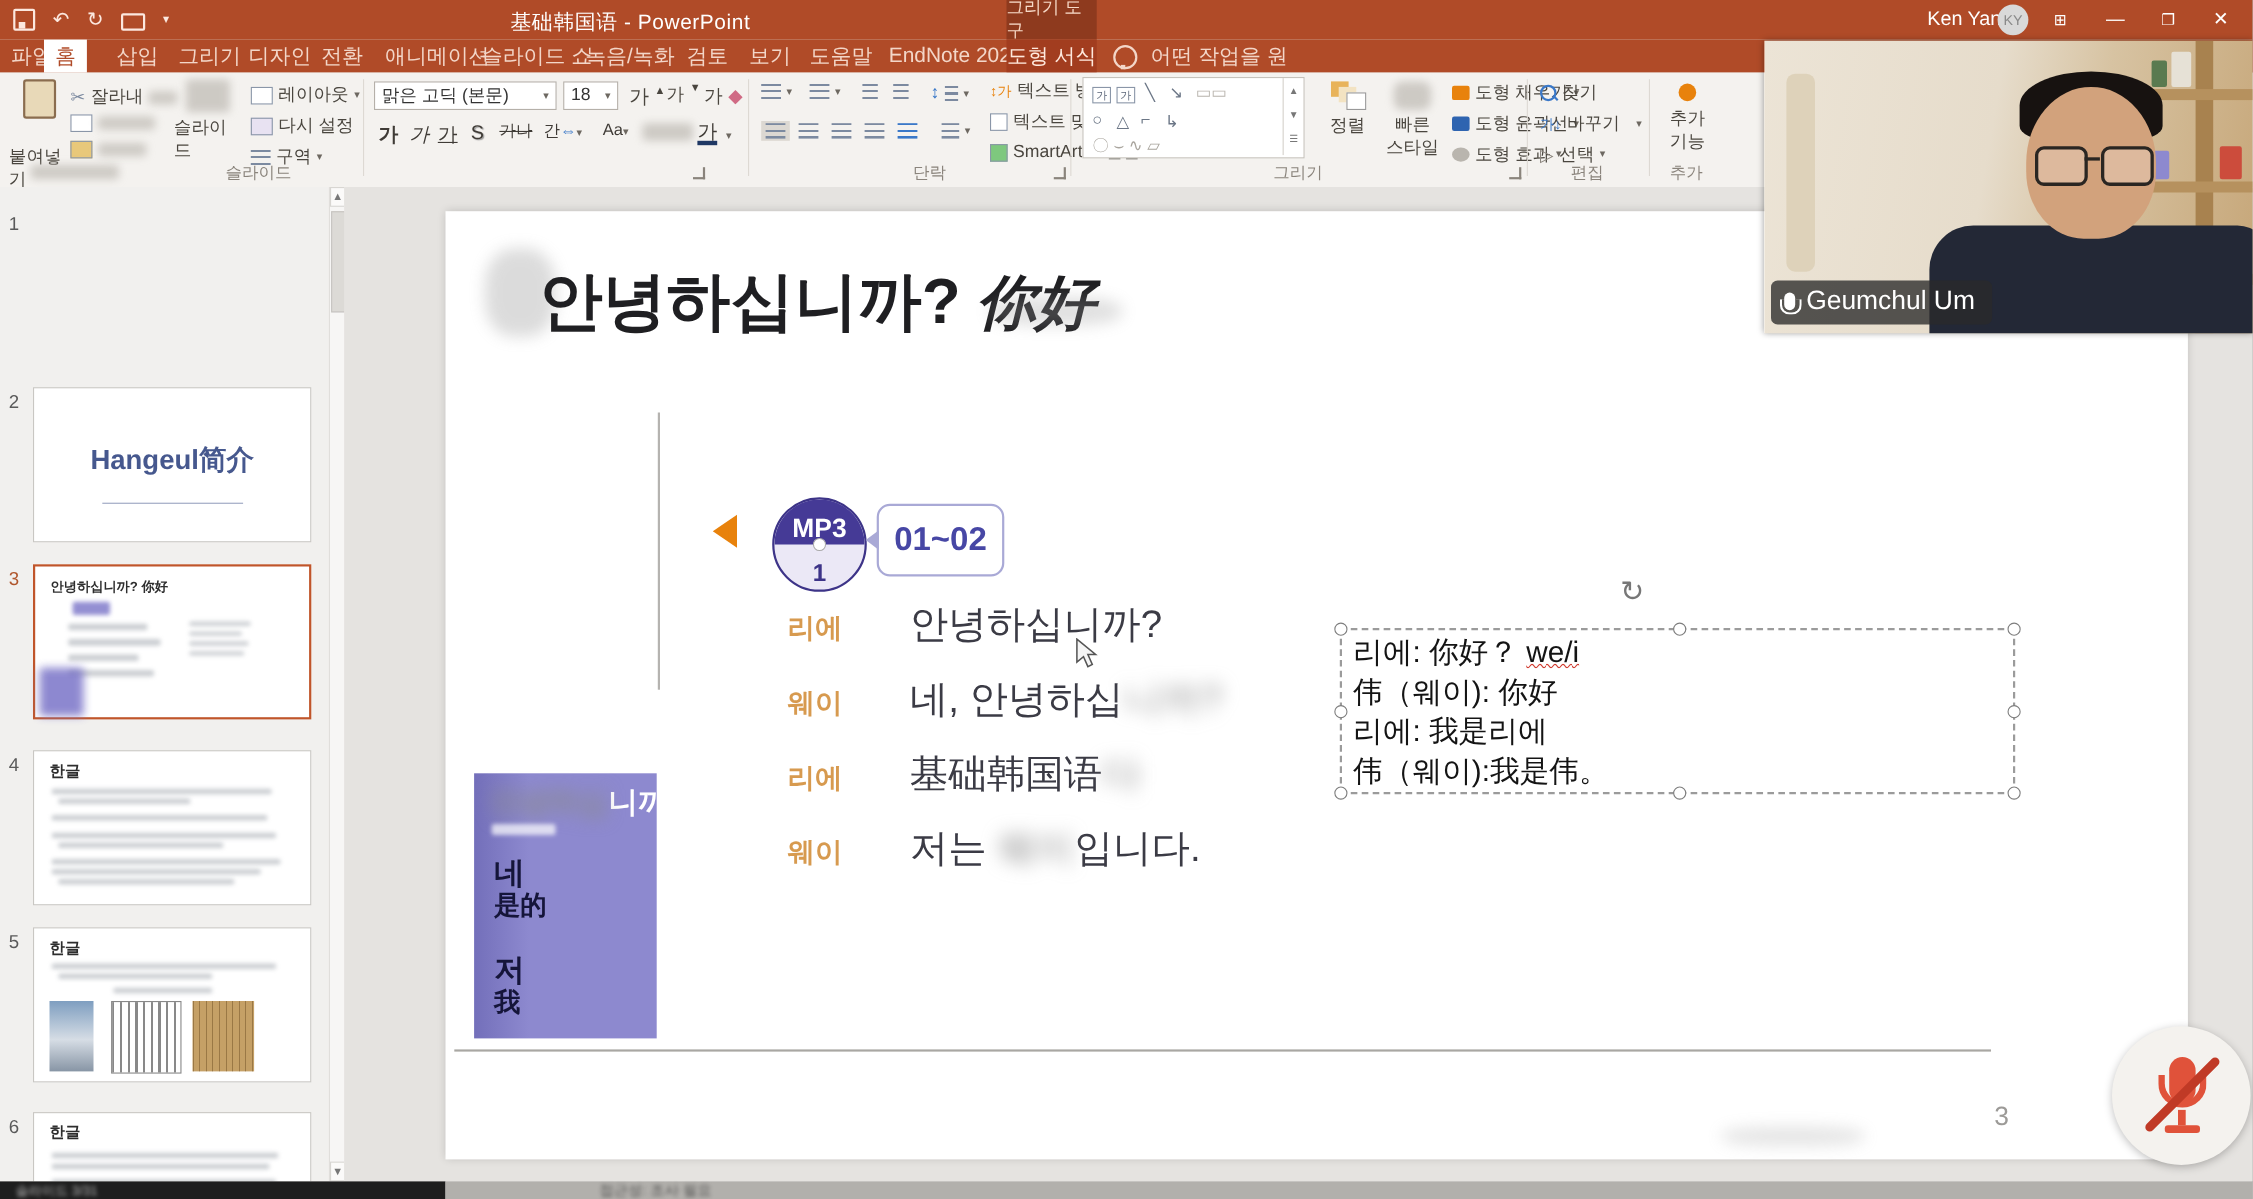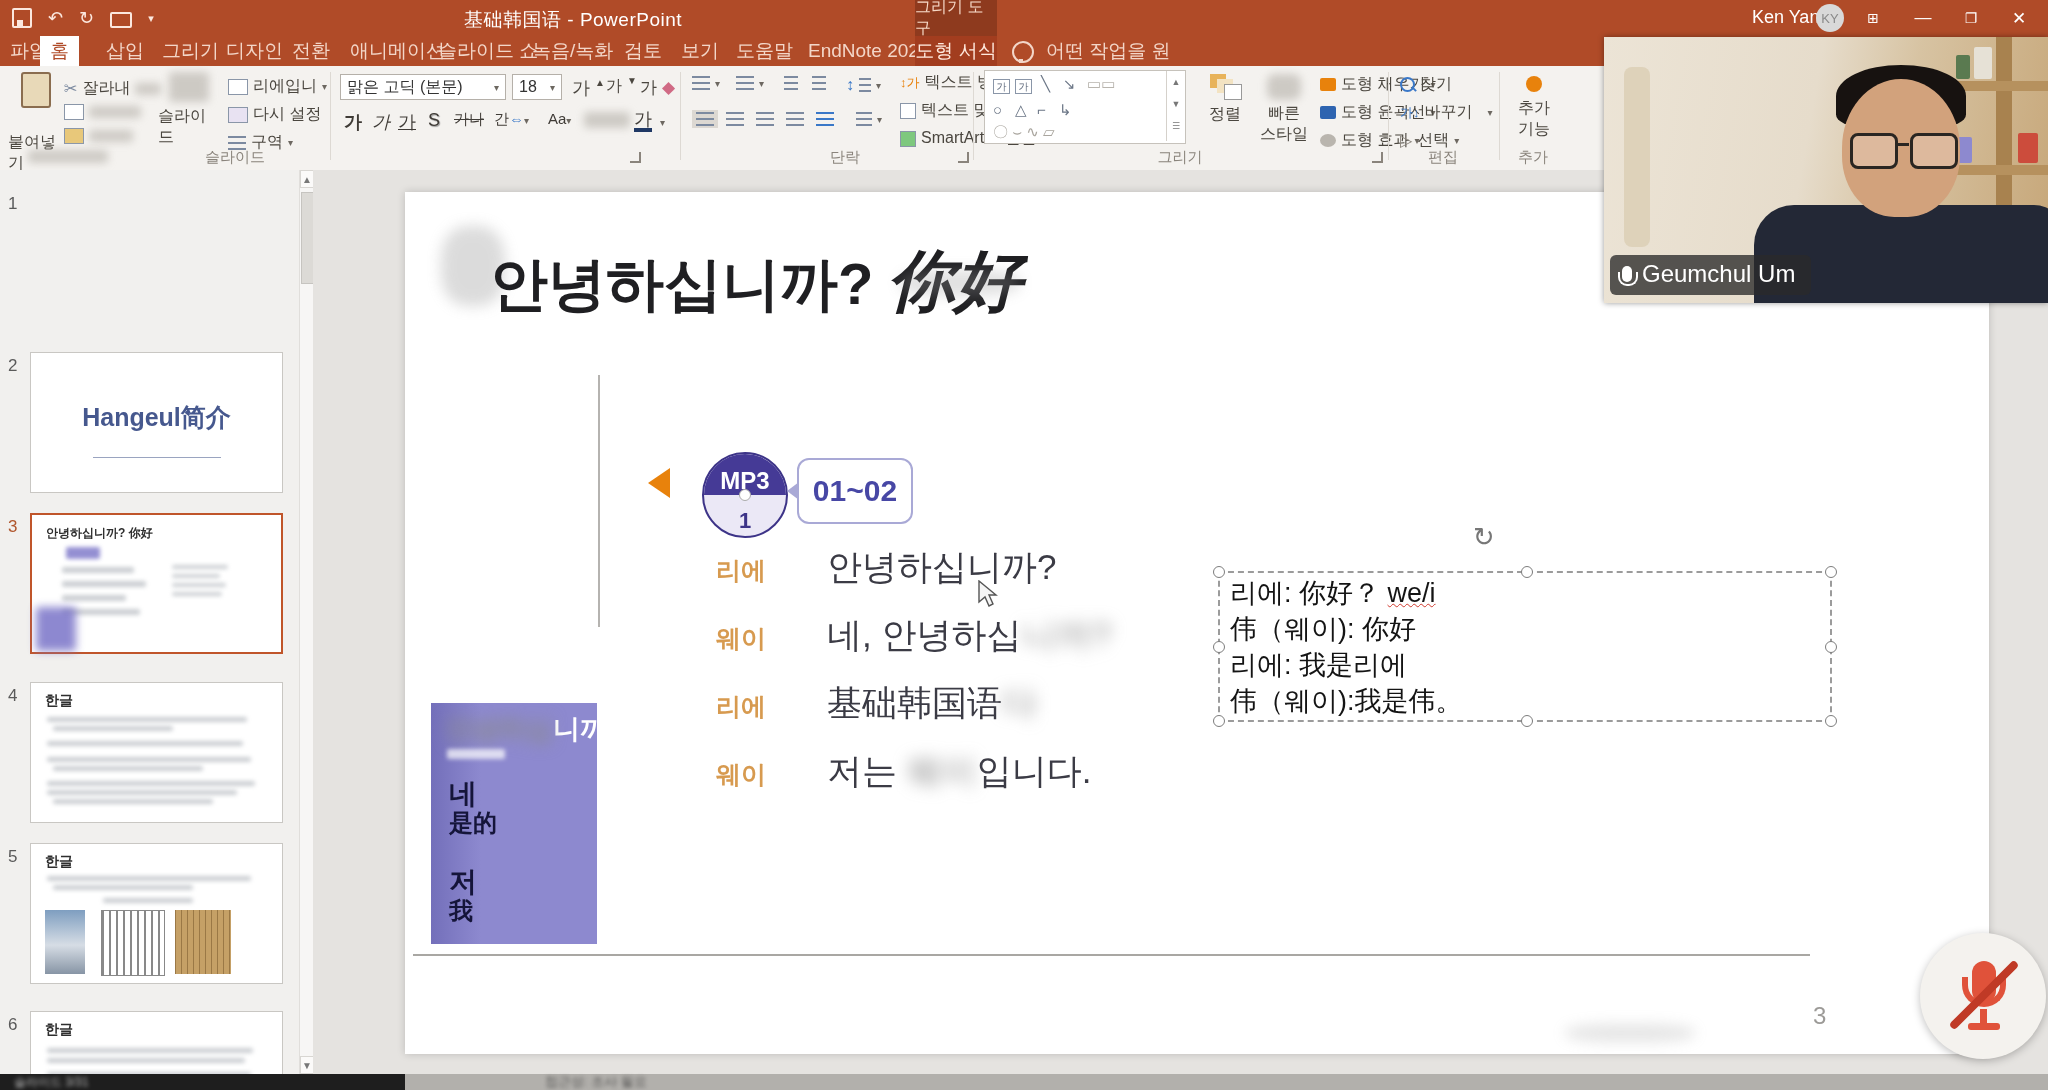--- a/index.html
+++ b/index.html
@@ -63,21 +63,21 @@
   .sarrow{position:absolute;left:0;width:14px;height:18px;font-size:10px;color:#777;background:#fbfaf9;
           border:1px solid #d8d6d2;box-sizing:border-box;display:flex;align-items:center;justify-content:center;}
   .sthumb{position:absolute;left:1px;width:11px;background:#dcdad6;border:1px solid #c6c4c0;}
 
   
   .mainarea{position:absolute;left:313px;top:170px;width:1735px;height:904px;background:#e5e3e0;}
   .slide{position:absolute;left:92px;top:22px;width:1584px;height:862px;background:#fff;
          box-shadow:0 0 8px rgba(0,0,0,.18);}
   .smudge{position:absolute;background:#9a9a9a;opacity:.35;filter:blur(7px);border-radius:40%;}
   .sl-title{position:absolute;left:85px;top:44px;font-size:58px;font-weight:bold;color:#1f1f22;white-space:nowrap;}
-  .sl-title .zh{font-family:"Liberation Serif","DejaVu Serif",serif;font-style:italic;margin-left:14px;font-size:67px;margin-top:32px;}
+  .sl-title .zh{font-family:"Liberation Serif","DejaVu Serif",serif;font-style:italic;margin-left:14px;font-size:54px;margin-top:32px;}
   .vline{position:absolute;left:193px;top:183px;width:2px;height:252px;background:#b5b3b0;}
   .speaker{position:absolute;left:243px;top:276px;width:0;height:0;
            border-top:15px solid transparent;border-bottom:15px solid transparent;border-right:22px solid #e8820c;}
   .speaker:before{content:"";position:absolute;left:14px;top:-7px;width:8px;height:14px;background:#e8820c;}
   .mp3{position:absolute;left:297px;top:260px;width:82px;height:82px;border-radius:50%;
        border:2px solid #3d3488;overflow:hidden;background:#ebe8f6;}
   .mp3 .top{position:absolute;left:0;top:0;width:100%;height:50%;background:#453a96;color:#fff;
             font-size:24px;font-weight:bold;display:flex;align-items:flex-end;justify-content:center;}
   .mp3 .num{position:absolute;left:0;bottom:2px;width:100%;text-align:center;color:#3d3488;font-size:22px;font-weight:bold;}
   .mp3 .hub{position:absolute;left:50%;top:50%;width:12px;height:12px;margin:-6px 0 0 -6px;border-radius:50%;
@@ -202,21 +202,21 @@
       <span class="blurblob" style="position:static;width:44px;height:12px;display:inline-block;"></span>
     </div>
     <div class="blurblob" style="left:28px;top:84px;width:80px;height:13px;"></div>
 
     <div class="rbig" style="left:158px;top:6px;width:62px;">
       <span class="blurblob" style="position:static;width:40px;height:30px;display:block;"></span>
       <span style="margin-top:4px;">슬라이드</span>
     </div>
     <div class="rsm" style="left:228px;top:10px;">
       <span class="ic-sq"></span>
-      <span>리에입니</span>
+      <span>레이아웃</span>
         <span class="arrow">▾</span>
     </div>
     <div class="rsm" style="left:228px;top:38px;">
       <span class="ic-sq" style="background:#e8e2f2;"></span>
       <span>다시 설정</span>
     </div>
     <div class="rsm" style="left:228px;top:66px;">
       <span class="ic-lines"></span>
       <span>구역</span>
         <span class="arrow">▾</span>

